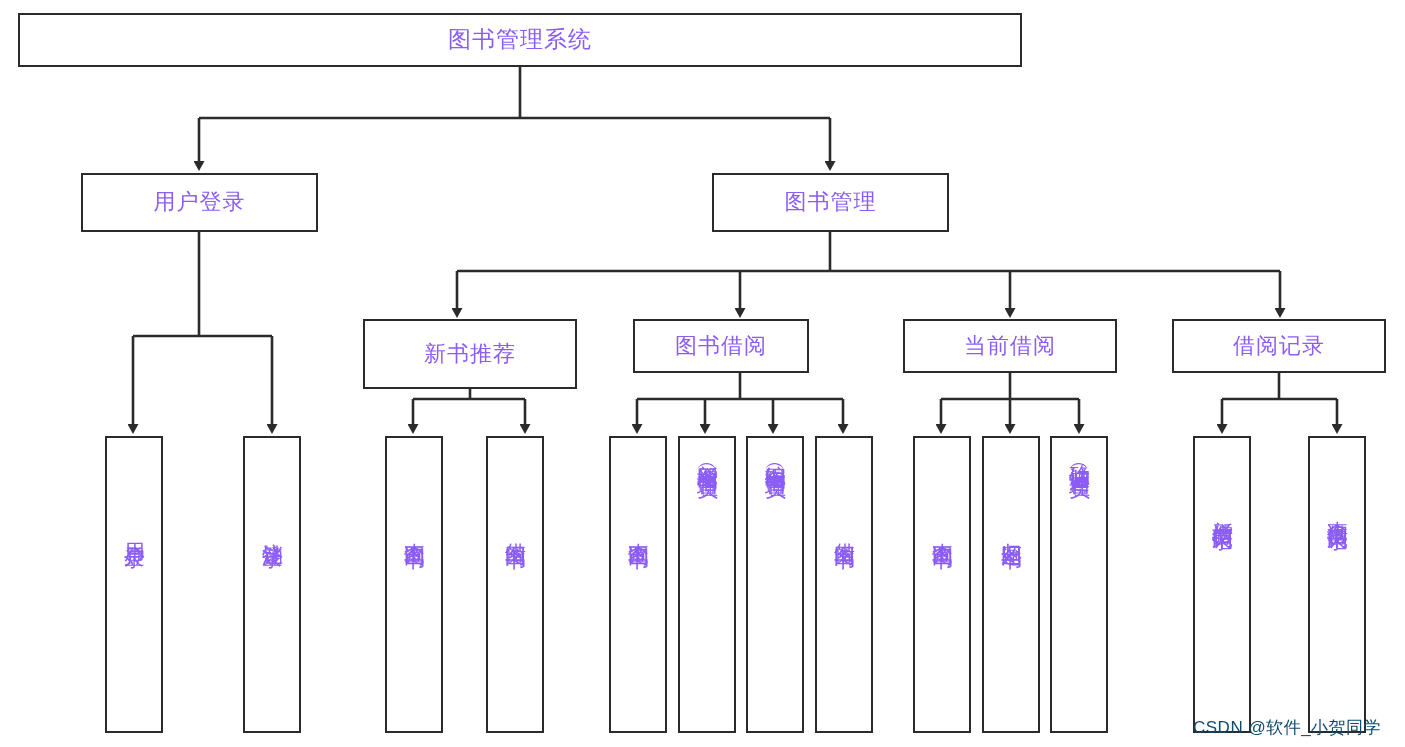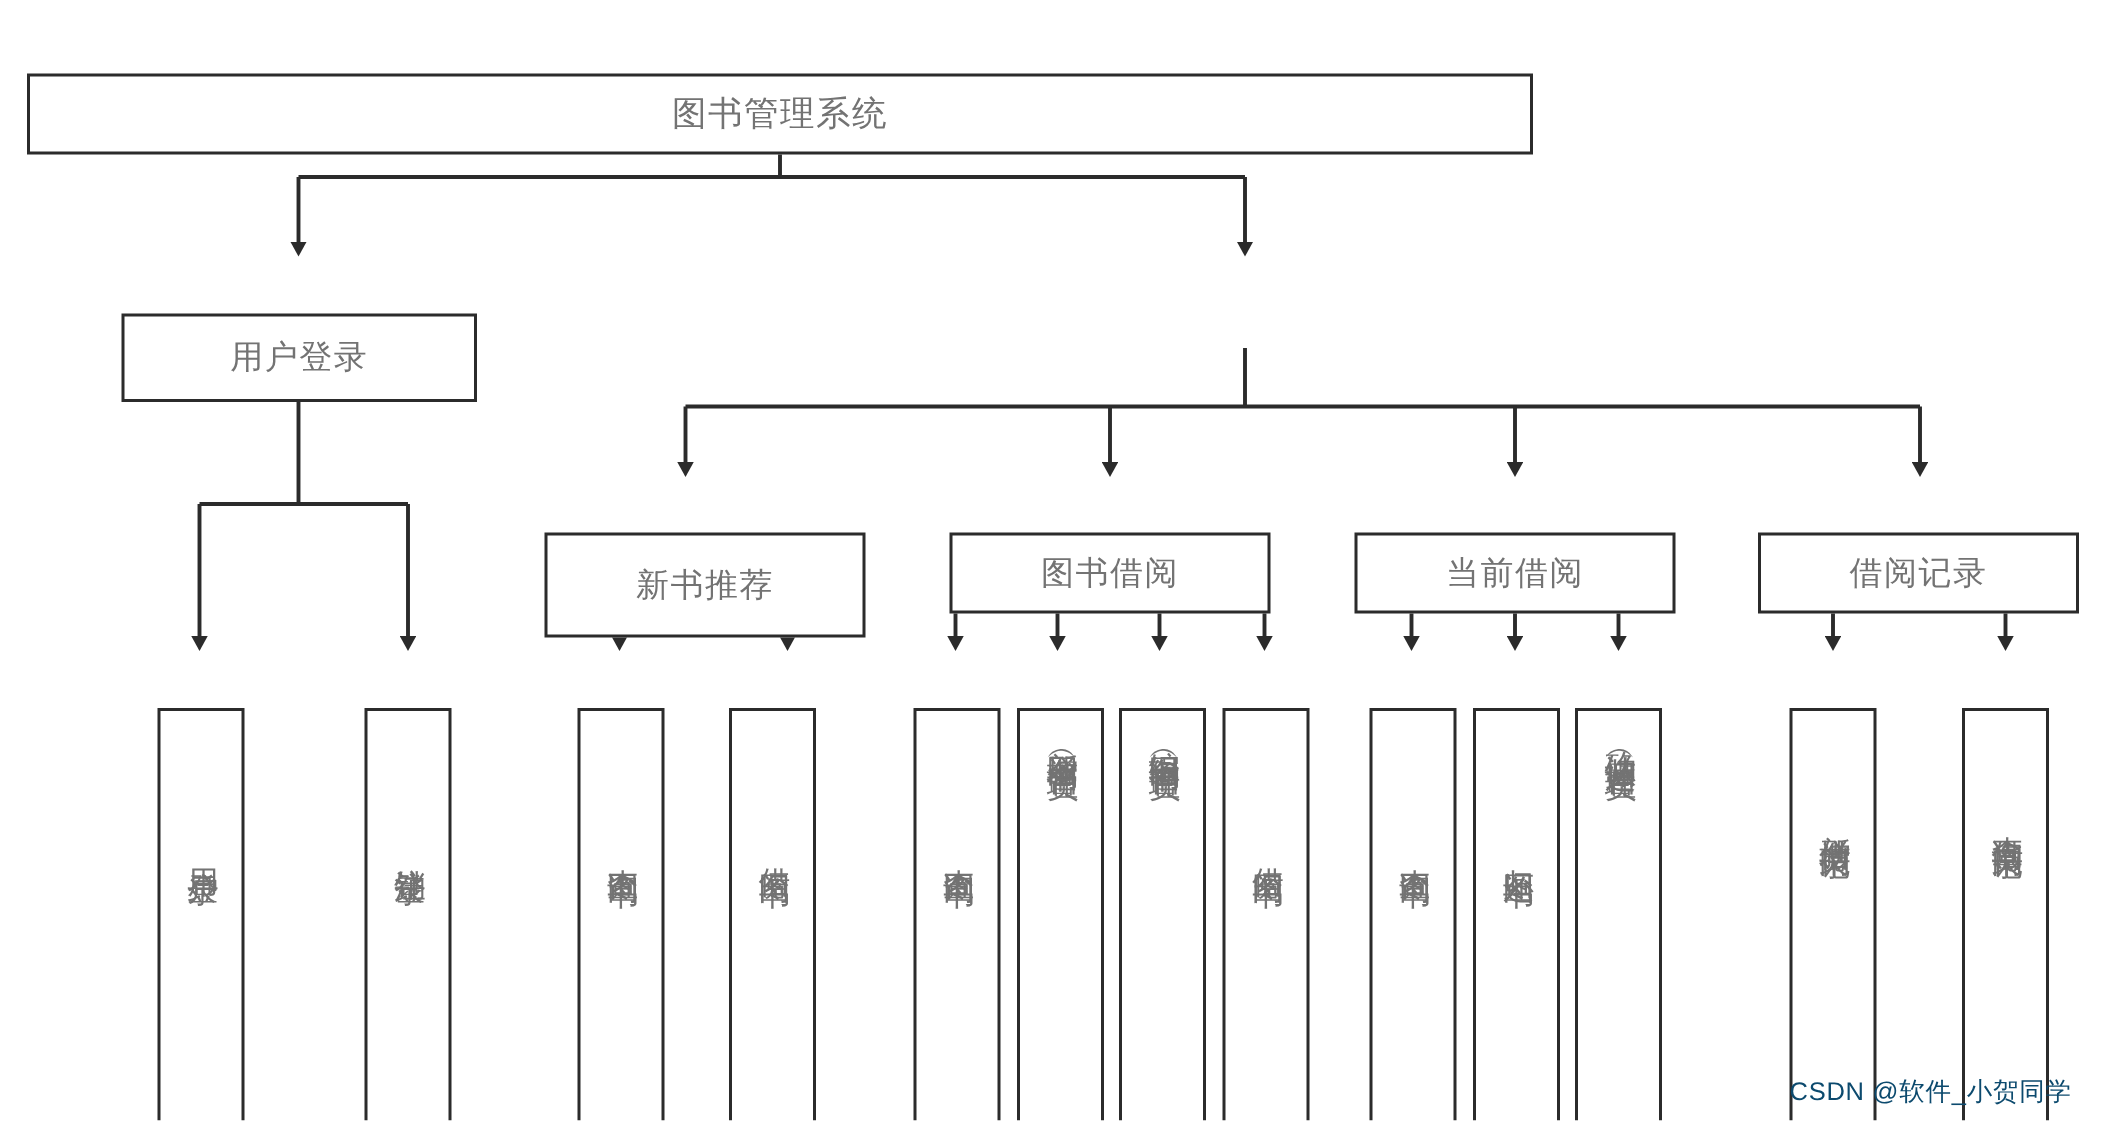--- a/index.html
+++ b/index.html
@@ -22,26 +22,25 @@
     left: 0;
     top: 0;
     width: 1405px;
     height: 747px;
   }
   .node {
     position: absolute;
     box-sizing: border-box;
     border: 2px solid #2b2b2b;
     background: #ffffff;
-    color: #737373;
+    color: #8b5cf6;
     display: flex;
     align-items: center;
     justify-content: center;
     overflow: hidden;
-    margin-top: 36px;
   }
   .node.horiz {
     font-size: 22px;
     letter-spacing: 1px;
     line-height: 1.1;
   }
   .node.root {
     font-size: 23px;
   }
   .node.vert {
@@ -126,25 +125,28 @@
     </g>
   </svg>
 
   <div class="node horiz root" style="left:18px; top:13px; width:1004px; height:54px;">
     <span>图书管理系统</span>
   </div>
 
   <div class="node horiz" style="left:81px; top:173px; width:237px; height:59px;">
     <span>用户登录</span>
   </div>
+  <div class="node horiz" style="left:712px; top:173px; width:237px; height:59px;">
+    <span>图书管理</span>
+  </div>
 
   <div class="node horiz" style="left:363px; top:319px; width:214px; height:70px;">
     <span>新书推荐</span>
   </div>
-  <div class="node horiz" style="left:633px; top:319px; width:214px; height:54px;">
+  <div class="node horiz" style="left:633px; top:319px; width:176px; height:54px;">
     <span>图书借阅</span>
   </div>
   <div class="node horiz" style="left:903px; top:319px; width:214px; height:54px;">
     <span>当前借阅</span>
   </div>
   <div class="node horiz" style="left:1172px; top:319px; width:214px; height:54px;">
     <span>借阅记录</span>
   </div>
 
   <div class="node vert mid" style="left:105px; top:436px; width:58px; height:297px;">

